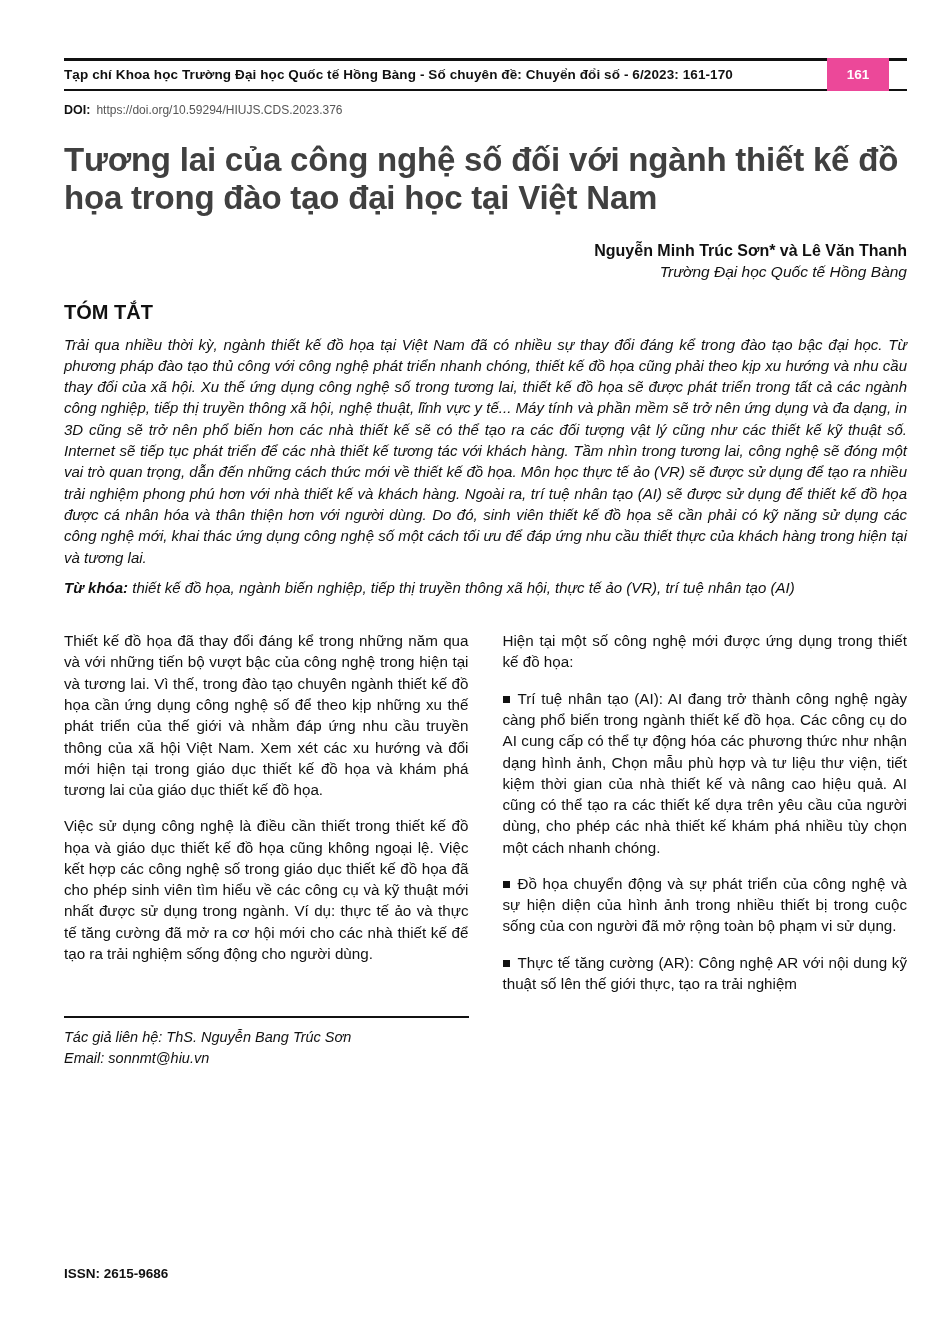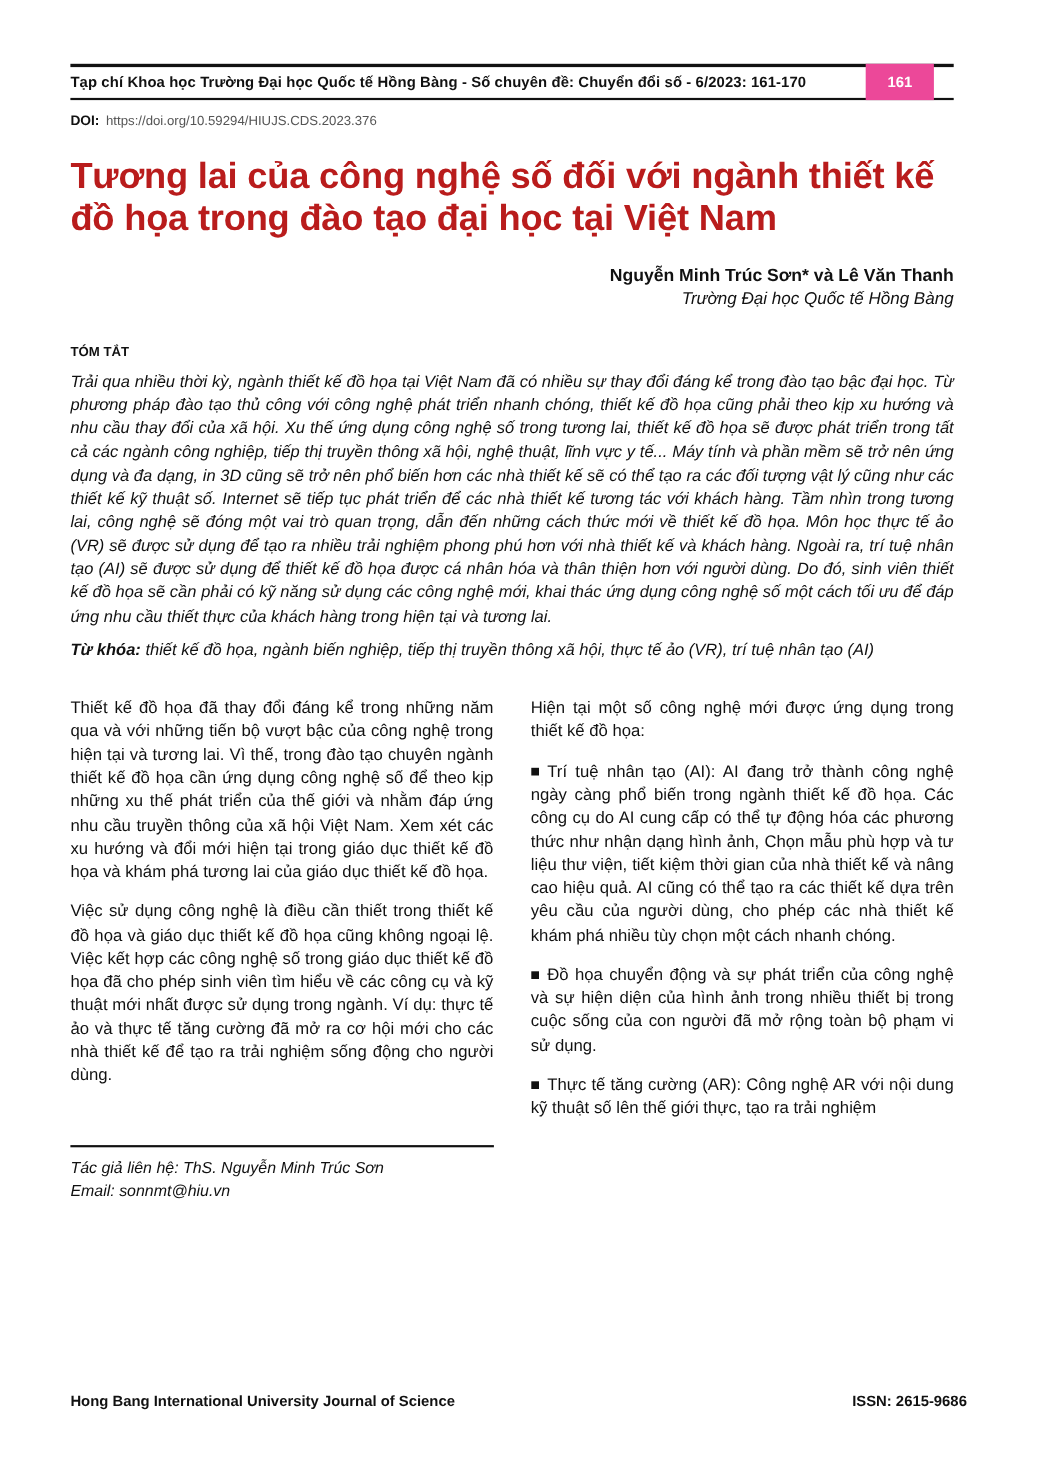--- a/index.html
+++ b/index.html
@@ -7,21 +7,21 @@
   body {
     width: 943px;
     height: 1333px;
     font-family: "Liberation Sans", sans-serif;
     color: #111;
     overflow: hidden;
   }
   .page {
     width: 943px;
     height: 1333px;
-    padding: 58px 76px 0 64px;
+    padding: 58px 36px 0 64px;
     position: relative;
   }
 
   
   .journal-header {
     position: relative;
     border-top: 3px solid #111;
     border-bottom: 2px solid #111;
     padding: 6px 0 7px 0;
   }
@@ -50,28 +50,28 @@
   .doi-label { font-weight: bold; font-size: 12.5px; margin-right: 6px; }
   .doi-value { font-size: 12px; color: #555; }
 
   
   .article-title {
     margin-top: 24px;
     font-size: 33px;
     font-weight: bold;
     line-height: 1.16;
     letter-spacing: -0.2px;
-    color: #b91c1c;
+    color: #404040;
   }
   .byline { margin-top: 24px; text-align: right; }
   .authors { font-size: 16px; font-weight: bold; }
   .affiliation { margin-top: 3px; font-size: 15.5px; font-style: italic; }
 
   
-  .abstract-heading { margin-top: 32px; font-size: 12px; font-weight: bold; }
+  .abstract-heading { margin-top: 20px; font-size: 20px; font-weight: bold; }
   .abstract-body {
     margin-top: 10px;
     font-size: 15px;
     font-style: italic;
     line-height: 1.42;
     text-align: justify;
   }
   .keywords {
     margin-top: 9px;
     font-size: 15px;
@@ -164,22 +164,21 @@
     </div>
     <div class="col">
       <p class="body-p">Hiện tại một số công nghệ mới được ứng dụng trong thiết kế đồ họa:</p>
       <p class="body-p bullet-p"><span class="sq"></span><span>Trí tuệ nhân tạo (AI): AI đang trở thành công nghệ ngày càng phổ biến trong ngành thiết kế đồ họa. Các công cụ do AI cung cấp có thể tự động hóa các phương thức như nhận dạng hình ảnh, Chọn mẫu phù hợp và tư liệu thư viện, tiết kiệm thời gian của nhà thiết kế và nâng cao hiệu quả. AI cũng có thể tạo ra các thiết kế dựa trên yêu cầu của người dùng, cho phép các nhà thiết kế khám phá nhiều tùy chọn một cách nhanh chóng.</span></p>
       <p class="body-p bullet-p"><span class="sq"></span><span>Đồ họa chuyển động và sự phát triển của công nghệ và sự hiện diện của hình ảnh trong nhiều thiết bị trong cuộc sống của con người đã mở rộng toàn bộ phạm vi sử dụng.</span></p>
       <p class="body-p bullet-p"><span class="sq"></span><span>Thực tế tăng cường (AR): Công nghệ AR với nội dung kỹ thuật số lên thế giới thực, tạo ra trải nghiệm</span></p>
     </div>
   </div>
 
   <div class="footnote">
-    <div>Tác giả liên hệ: ThS. Nguyễn Minh Trúc Sơn</div>
+    <div>Tác giả liên hệ: ThS. Nguyễn Bang Trúc Sơn</div>
     <div>Email: sonnmt@hiu.vn</div>
   </div>
 
   <div class="page-footer">
-    <div>Hong Bang International University Journal of Science</div>
     <div>ISSN: 2615-9686</div>
   </div>
 
 </div>
 
 </body></html>

